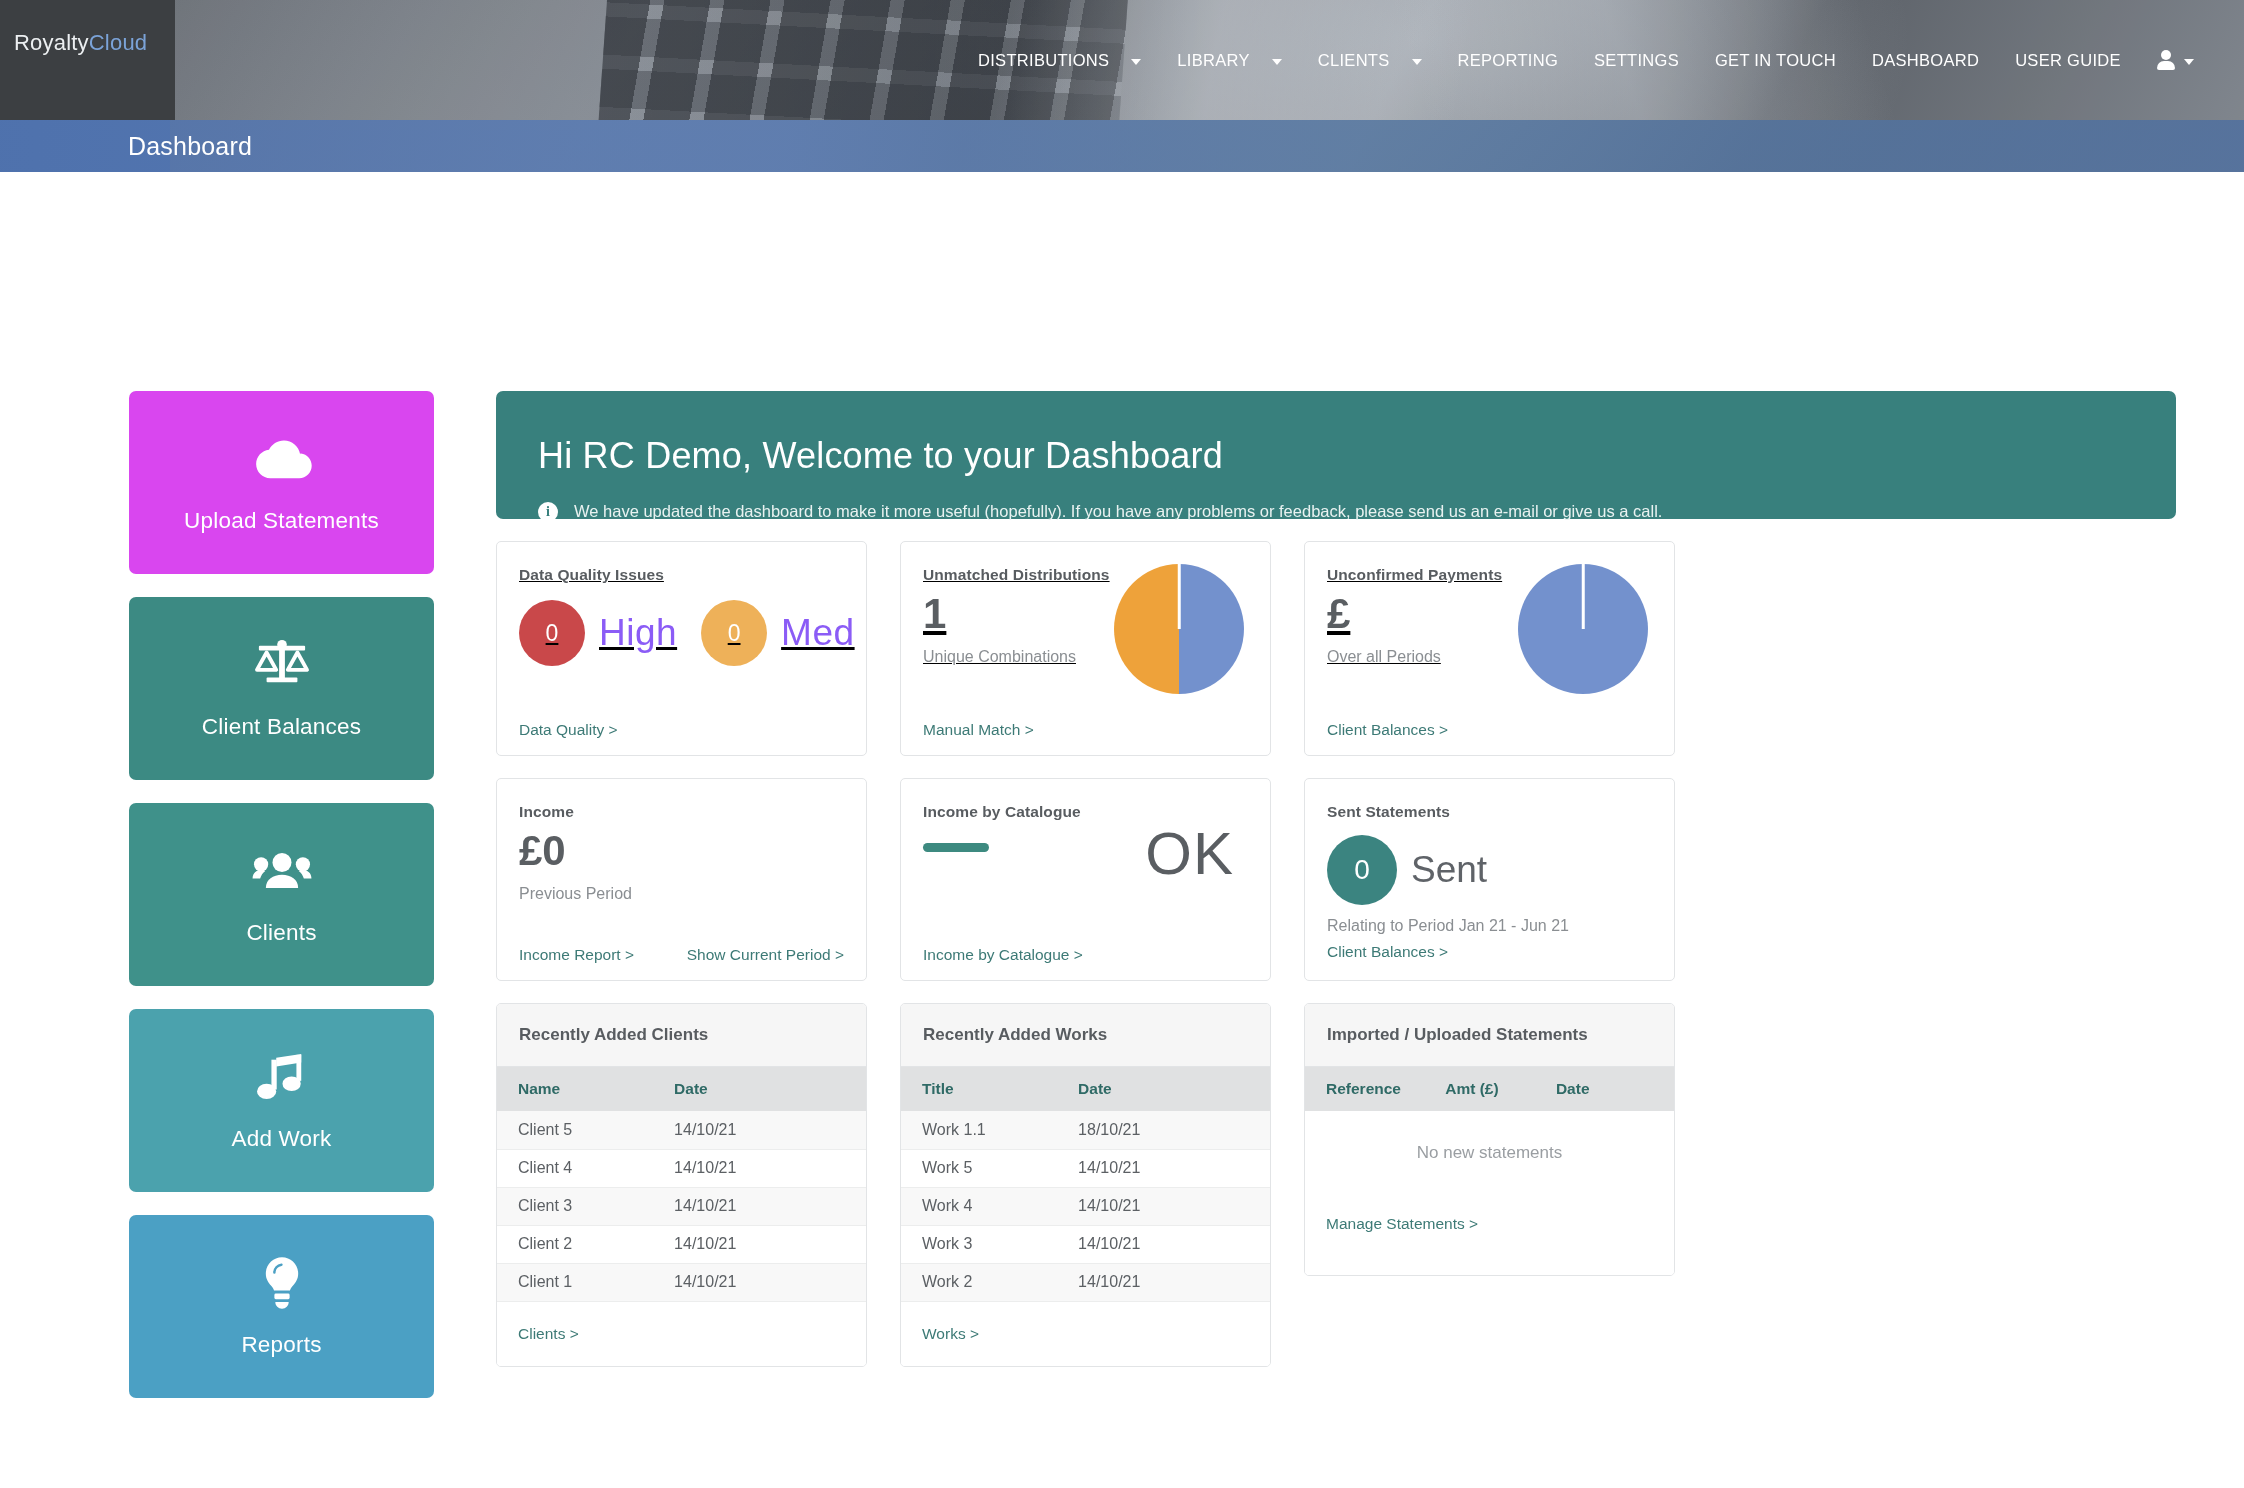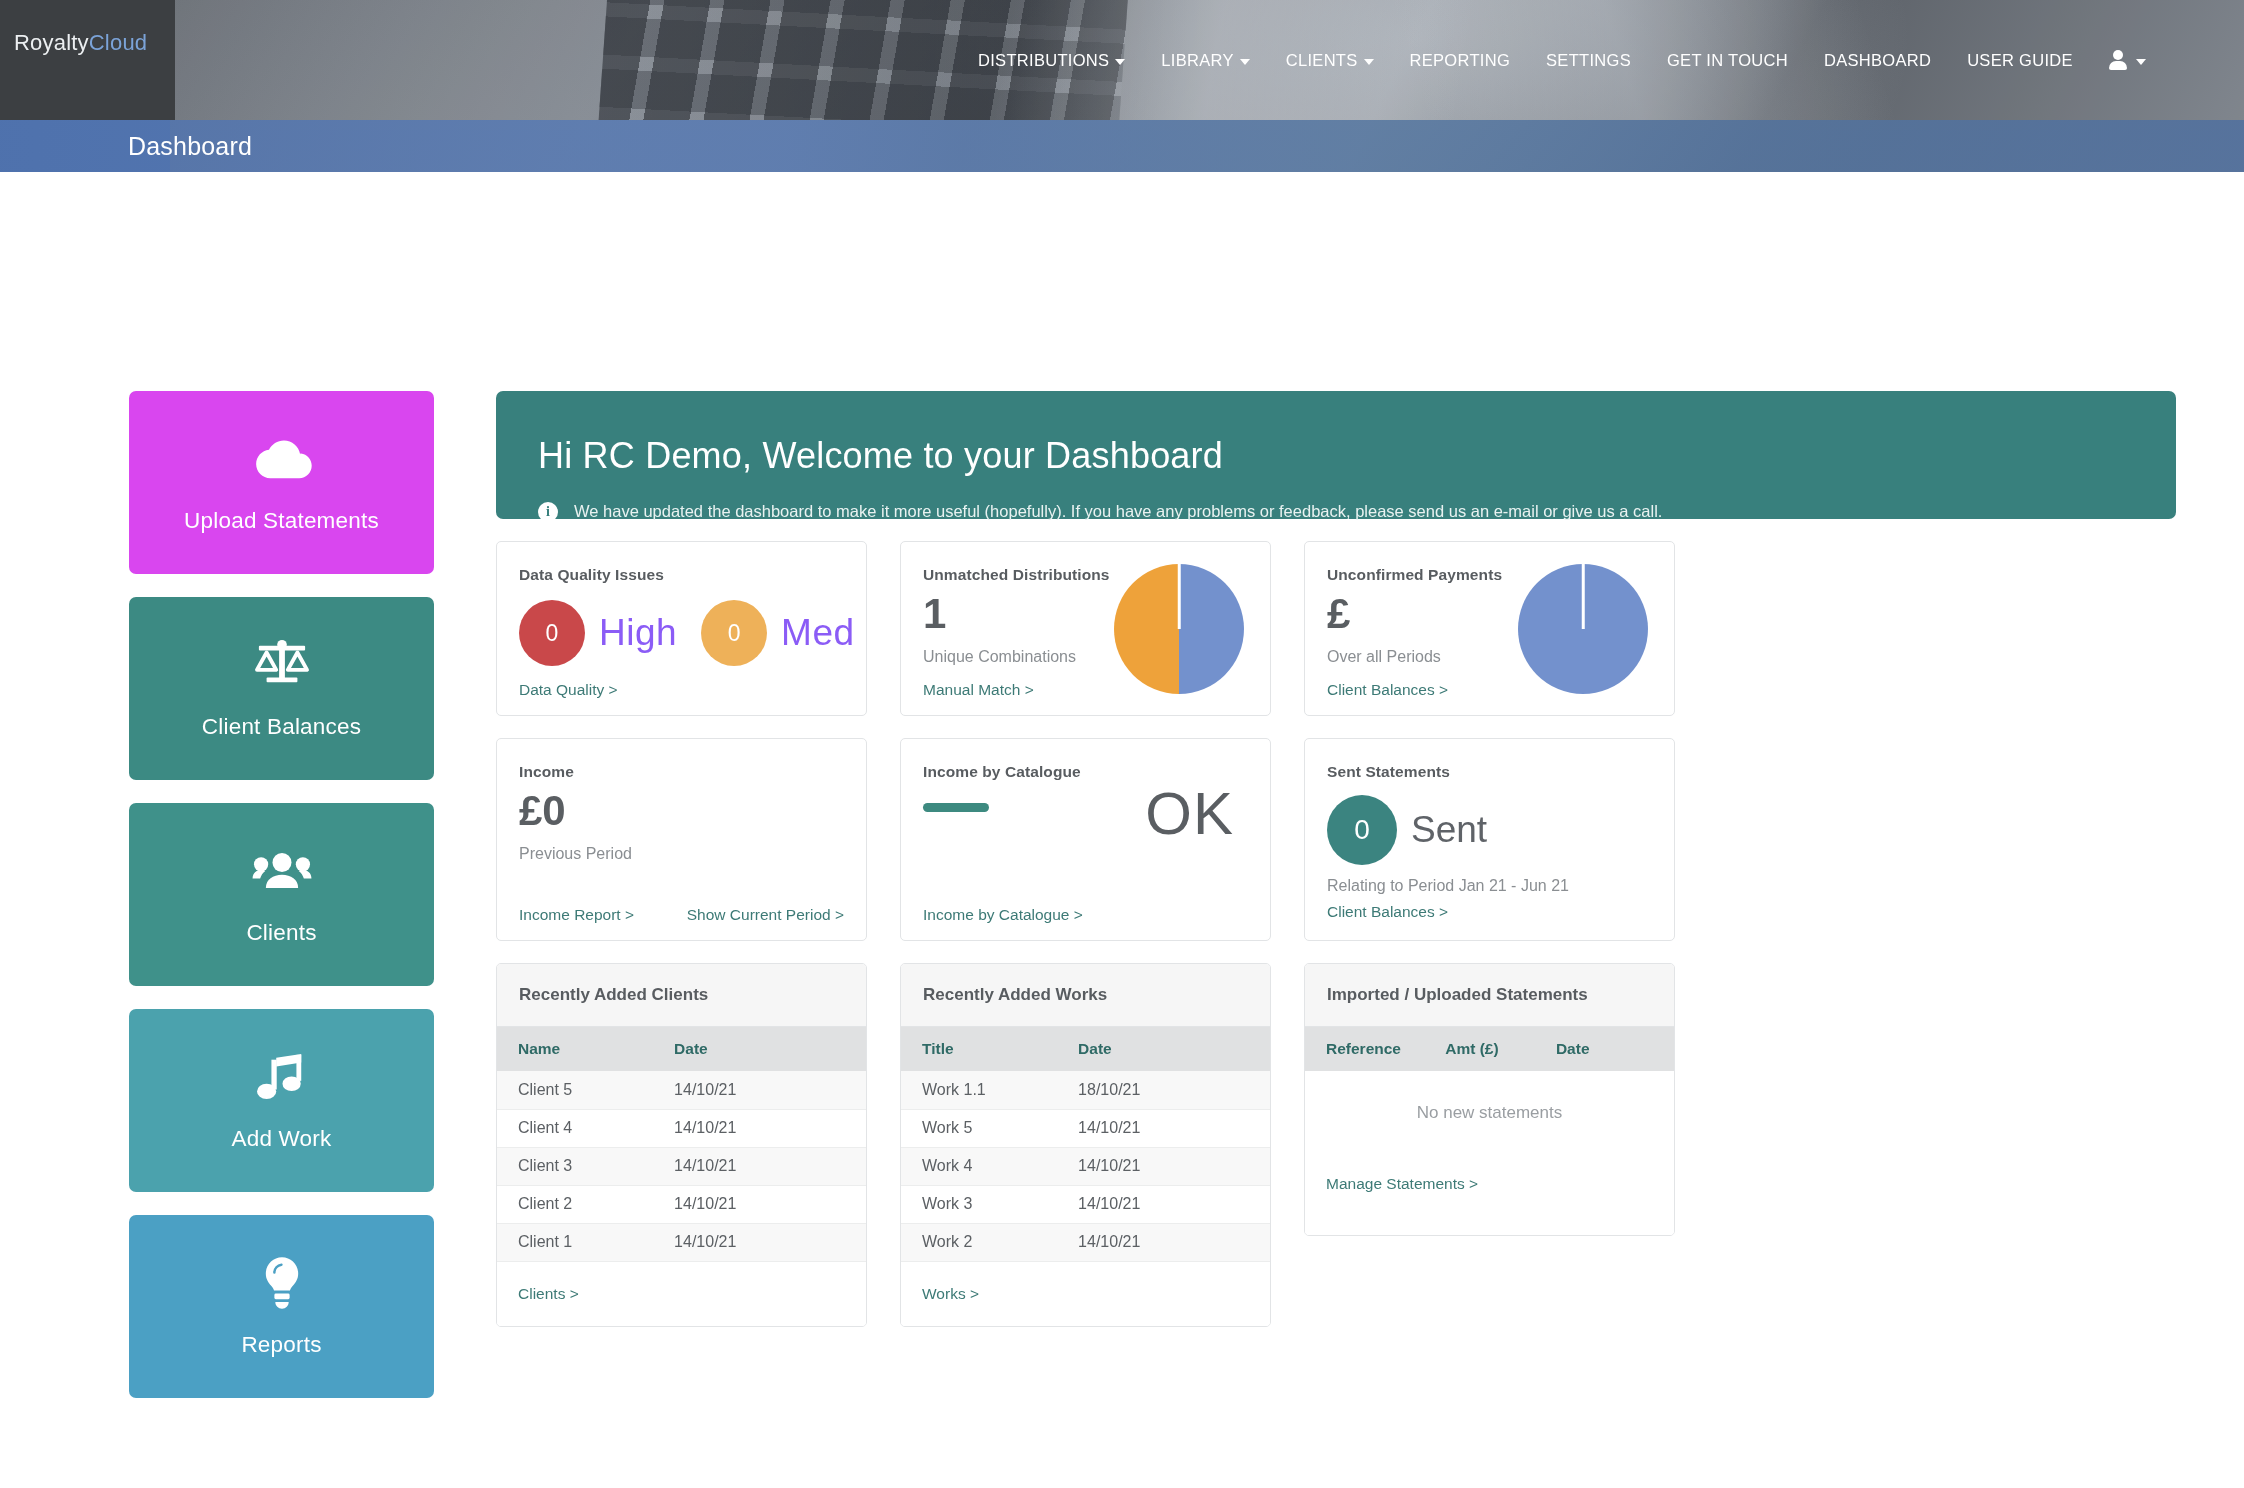--- a/index.html
+++ b/index.html
@@ -66,21 +66,21 @@
     gap: 0px;
     z-index: 4;
   }
   .nav-item {
     color: #ffffff;
     font-size: 16.5px;
     letter-spacing: 0.3px;
     padding: 8px 18px;
     text-decoration: none;
     white-space: nowrap;
-    display: flex; align-items: center; gap: 6px;
+    display: flex; align-items: center; gap: 22px;
     cursor: pointer;
   }
   .caret {
     width: 0; height: 0;
     border-left: 5px solid transparent;
     border-right: 5px solid transparent;
     border-top: 6px solid #ffffff;
     display: inline-block;
     margin-top: 3px;
   }
@@ -179,21 +179,21 @@
     column-gap: 33px;
     row-gap: 22px;
   }
 
   .card {
     background: #ffffff;
     border: 1px solid #e2e4e6;
     border-radius: 5px;
     position: relative;
   }
-  .card-sm { height: 175px; padding: 24px 22px 0 22px; }
+  .card-sm { height: 215px; padding: 24px 22px 0 22px; text-decoration: underline; }
   .card-md { height: 203px; padding: 24px 22px 0 22px; }
 
   .card-title {
     font-size: 15.5px; font-weight: 700; color: #585c60; letter-spacing: .1px;
   }
   .big-num {
     font-size: 42px; font-weight: 700; color: #5a5e62; line-height: 1.05;
     margin-top: 8px;
   }
   .sub-label { font-size: 16px; color: #8a8e92; margin-top: 12px; }

